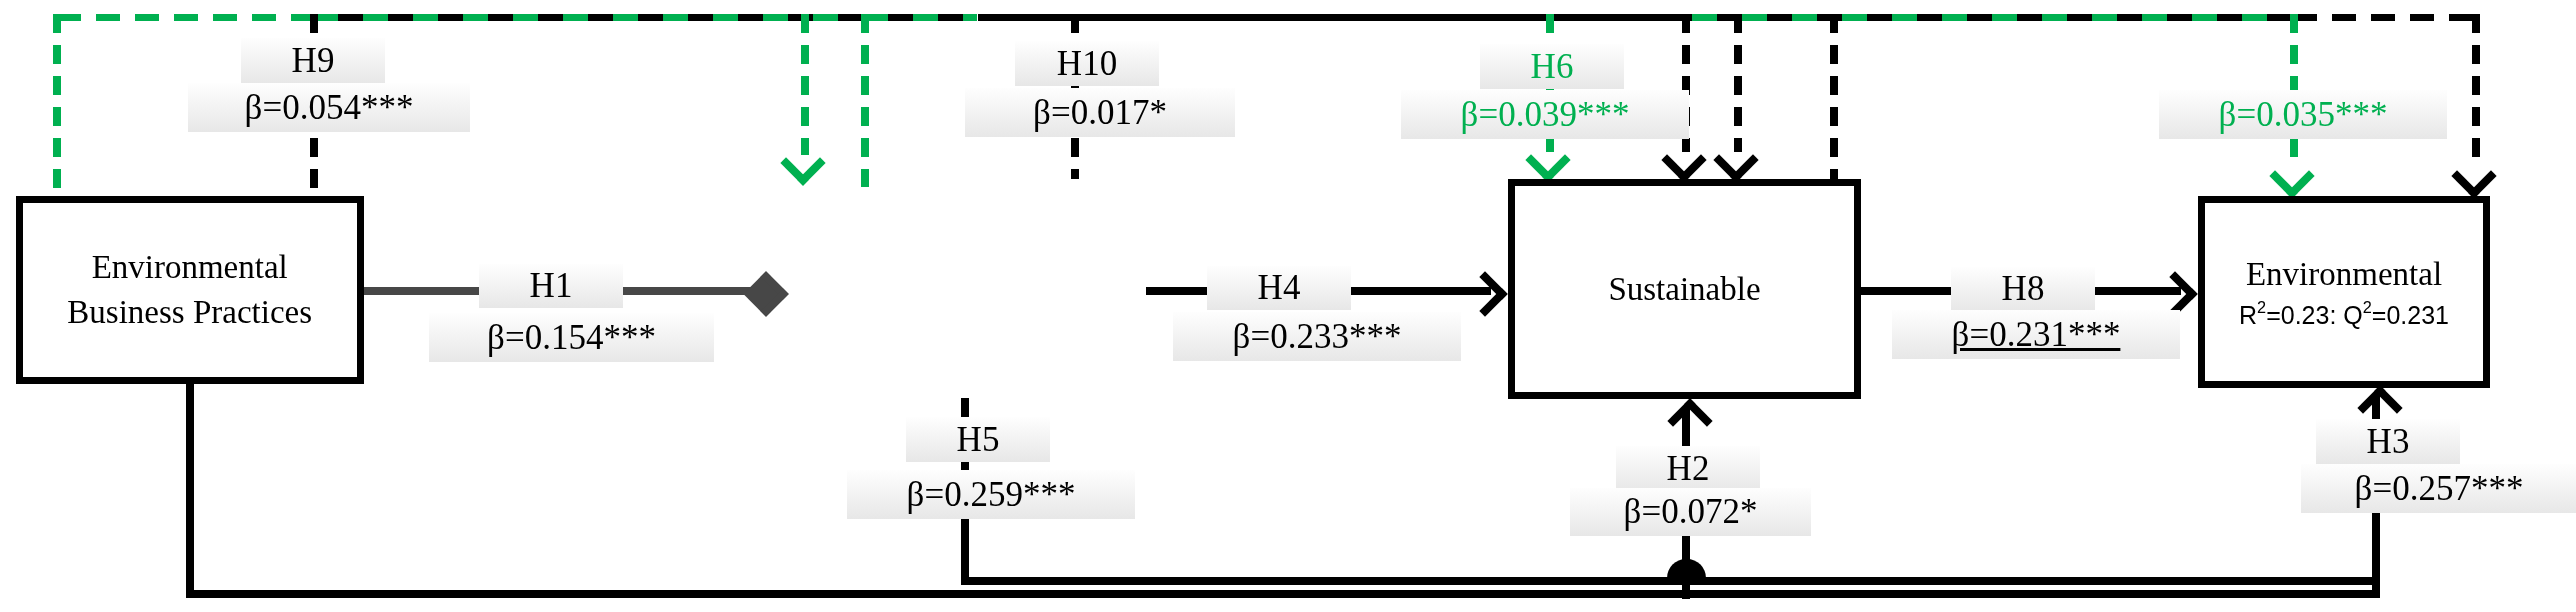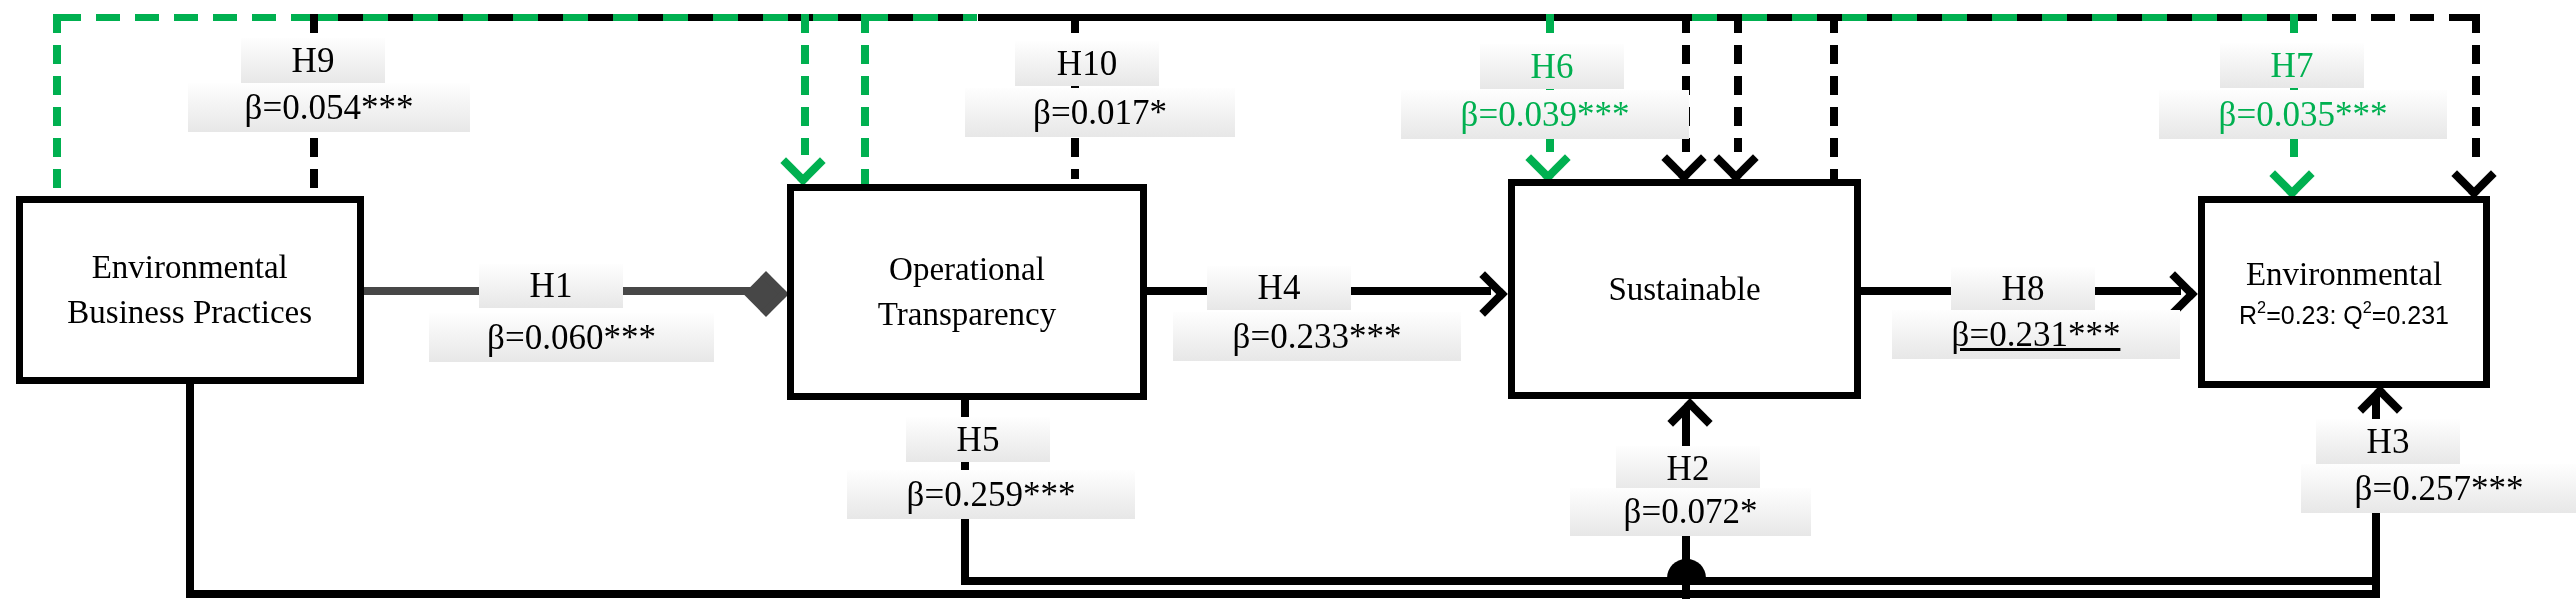--- a/index.html
+++ b/index.html
@@ -90,48 +90,43 @@
 
   <div class="vline" style="left:961px;top:398px;height:187px;"></div>
   <div class="hline" style="left:961px;top:577px;width:1411px;"></div>
   <div class="hop" style="left:1667px;top:559px;width:39px;height:19px;"></div>
 
   <div class="box" style="left:15.7px;top:196px;width:348px;height:188px;">
     <span>Environmental</span>
     <span>Business Practices</span>
   </div>
 
-  <div class="box" style="left:787px;top:184px;width:360px;height:216px;">
-    <span>Operational</span>
-    <span>Transparency</span>
-  </div>
 
   <div class="box" style="left:1508px;top:179px;width:353px;height:220px;">
     <span>Sustainable</span>
   </div>
 
   <div class="box" style="left:2198px;top:196px;width:292px;height:192px;">
     <span>Environmental</span>
     <span class="stat"><span>R</span><sup>2</sup><span>=0.23: Q</span><sup>2</sup><span>=0.231</span></span>
   </div>
 
   <div class="lab" style="left:241px;top:38px;width:144px;height:45px;">H9</div>
   <div class="lab" style="left:188px;top:83px;width:282px;height:49px;">β=0.054***</div>
 
   <div class="lab" style="left:1015px;top:41px;width:144px;height:45px;">H10</div>
   <div class="lab" style="left:965px;top:88px;width:270px;height:49px;">β=0.017*</div>
 
   <div class="lab greentxt" style="left:1480px;top:44px;width:144px;height:45px;">H6</div>
   <div class="lab greentxt" style="left:1401px;top:90px;width:288px;height:49px;text-align:right;">β=0.039***</div>
 
-  <div class="lab greentxt" style="left:2220px;top:43px;width:144px;height:45px;">H7</div>
   <div class="lab greentxt" style="left:2159px;top:90px;width:288px;height:49px;">β=0.035***</div>
 
   <div class="lab" style="left:479px;top:264px;width:144px;height:44px;">H1</div>
-  <div class="lab" style="left:429px;top:313px;width:285px;height:49px;">β=0.060***</div>
+  <div class="lab" style="left:429px;top:313px;width:285px;height:49px;">β=0.154***</div>
 
   <div class="lab" style="left:1207px;top:266px;width:144px;height:44px;">H4</div>
   <div class="lab" style="left:1173px;top:312px;width:288px;height:49px;">β=0.233***</div>
 
   <div class="lab" style="left:1951px;top:267px;width:144px;height:44px;">H8</div>
   <div class="lab" style="left:1892px;top:310px;width:288px;height:49px;text-decoration:underline;">β=0.231***</div>
 
   <div class="lab" style="left:906px;top:417px;width:144px;height:45px;">H5</div>
   <div class="lab" style="left:847px;top:470px;width:288px;height:49px;">β=0.259***</div>
 

